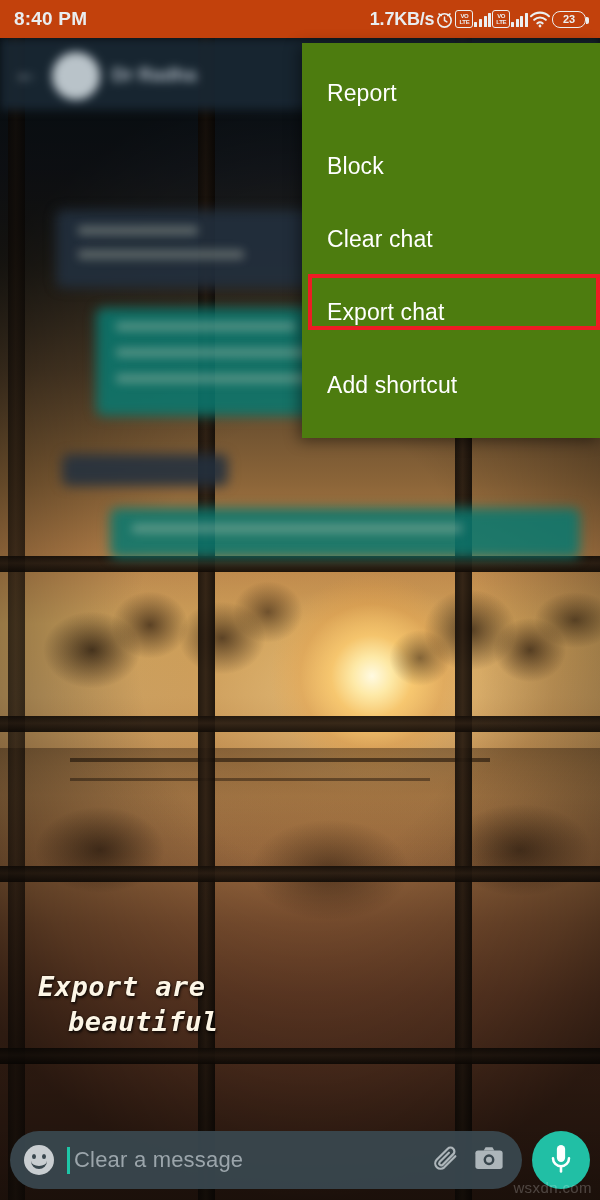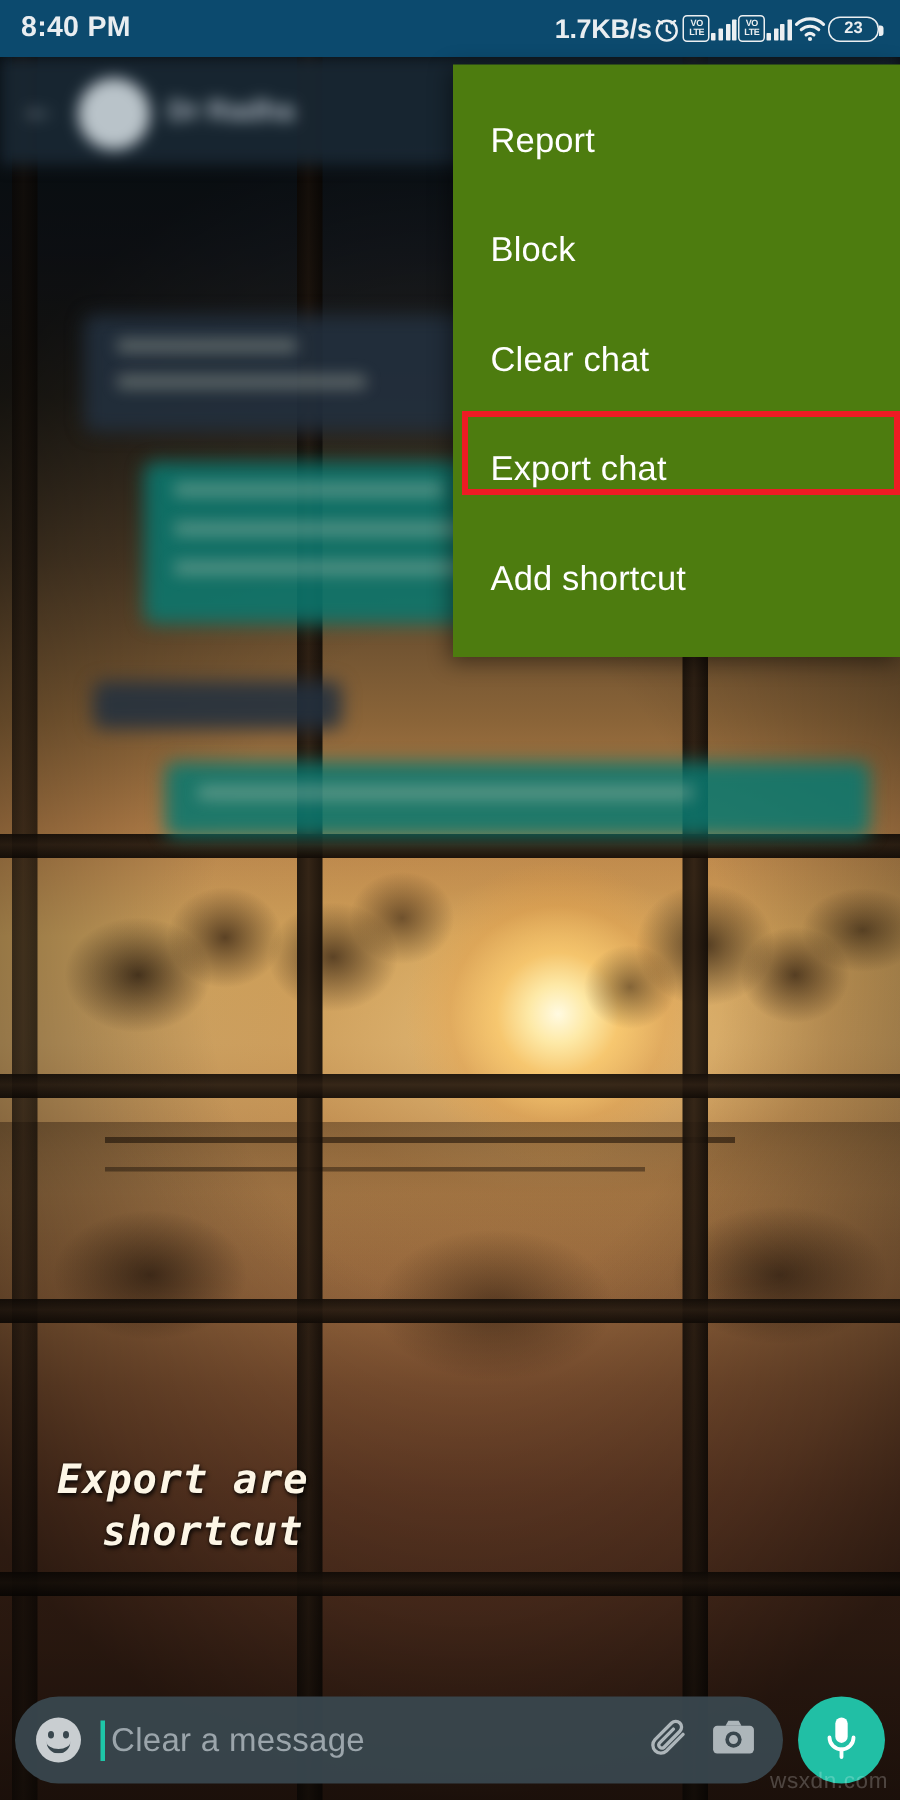--- a/index.html
+++ b/index.html
@@ -79,21 +79,21 @@
   .hbar { position:absolute; left:0; width:600px; height:16px; background:linear-gradient(180deg,#160f09,#2b1e13 45%,#110b06); opacity:.93; }
   
   #vignette {
     position:absolute; left:0; top:0; width:600px; height:1200px;
     background:radial-gradient(ellipse 430px 560px at 310px 640px, rgba(0,0,0,0) 40%, rgba(0,0,0,.30) 78%, rgba(0,0,0,.55) 100%);
   }
 
   
   #statusbar {
     position:absolute; left:0; top:0; width:600px; height:38px;
-    background:#0c4a6e;
+    background:#c2410c;
     display:flex; align-items:center;
     padding:0 14px;
     color:#e9edf0;
     z-index:40;
   }
   #clock { font-size:19px; font-weight:bold; letter-spacing:.2px; }
   #status-right { margin-left:auto; display:flex; align-items:center; gap:1px; }
   #netspeed { font-size:18px; font-weight:bold; letter-spacing:-.2px; }
   .sicon { display:block; }
   .volte {
@@ -246,21 +246,21 @@
   <div class="vbar" style="left:8px;opacity:.75"></div>
   <div class="hbar" style="top:556px"></div>
   <div class="hbar" style="top:716px"></div>
   <div class="hbar" style="top:866px"></div>
   <div class="hbar" style="top:1048px"></div>
 
   <div id="vignette"></div>
 
   <div id="caption">
     <span>Export are</span>
-    <span class="l2">shortcut</span>
+    <span class="l2">beautiful</span>
   </div>
 
   <div id="chatstrip">
     <div class="bub bub-in" style="left:56px;  top:100px; width:290px; height:78px;"></div>
     <div class="bub-line" style="left:78px;  top:116px; width:120px;"></div>
     <div class="bub-line" style="left:78px;  top:140px; width:166px;"></div>
     <div class="bub bub-out" style="left:96px;  top:198px; width:420px; height:108px;"></div>
     <div class="bub-line" style="left:116px; top:212px; width:180px;"></div>
     <div class="bub-line" style="left:116px; top:238px; width:250px;"></div>
     <div class="bub-line" style="left:116px; top:264px; width:210px;"></div>

